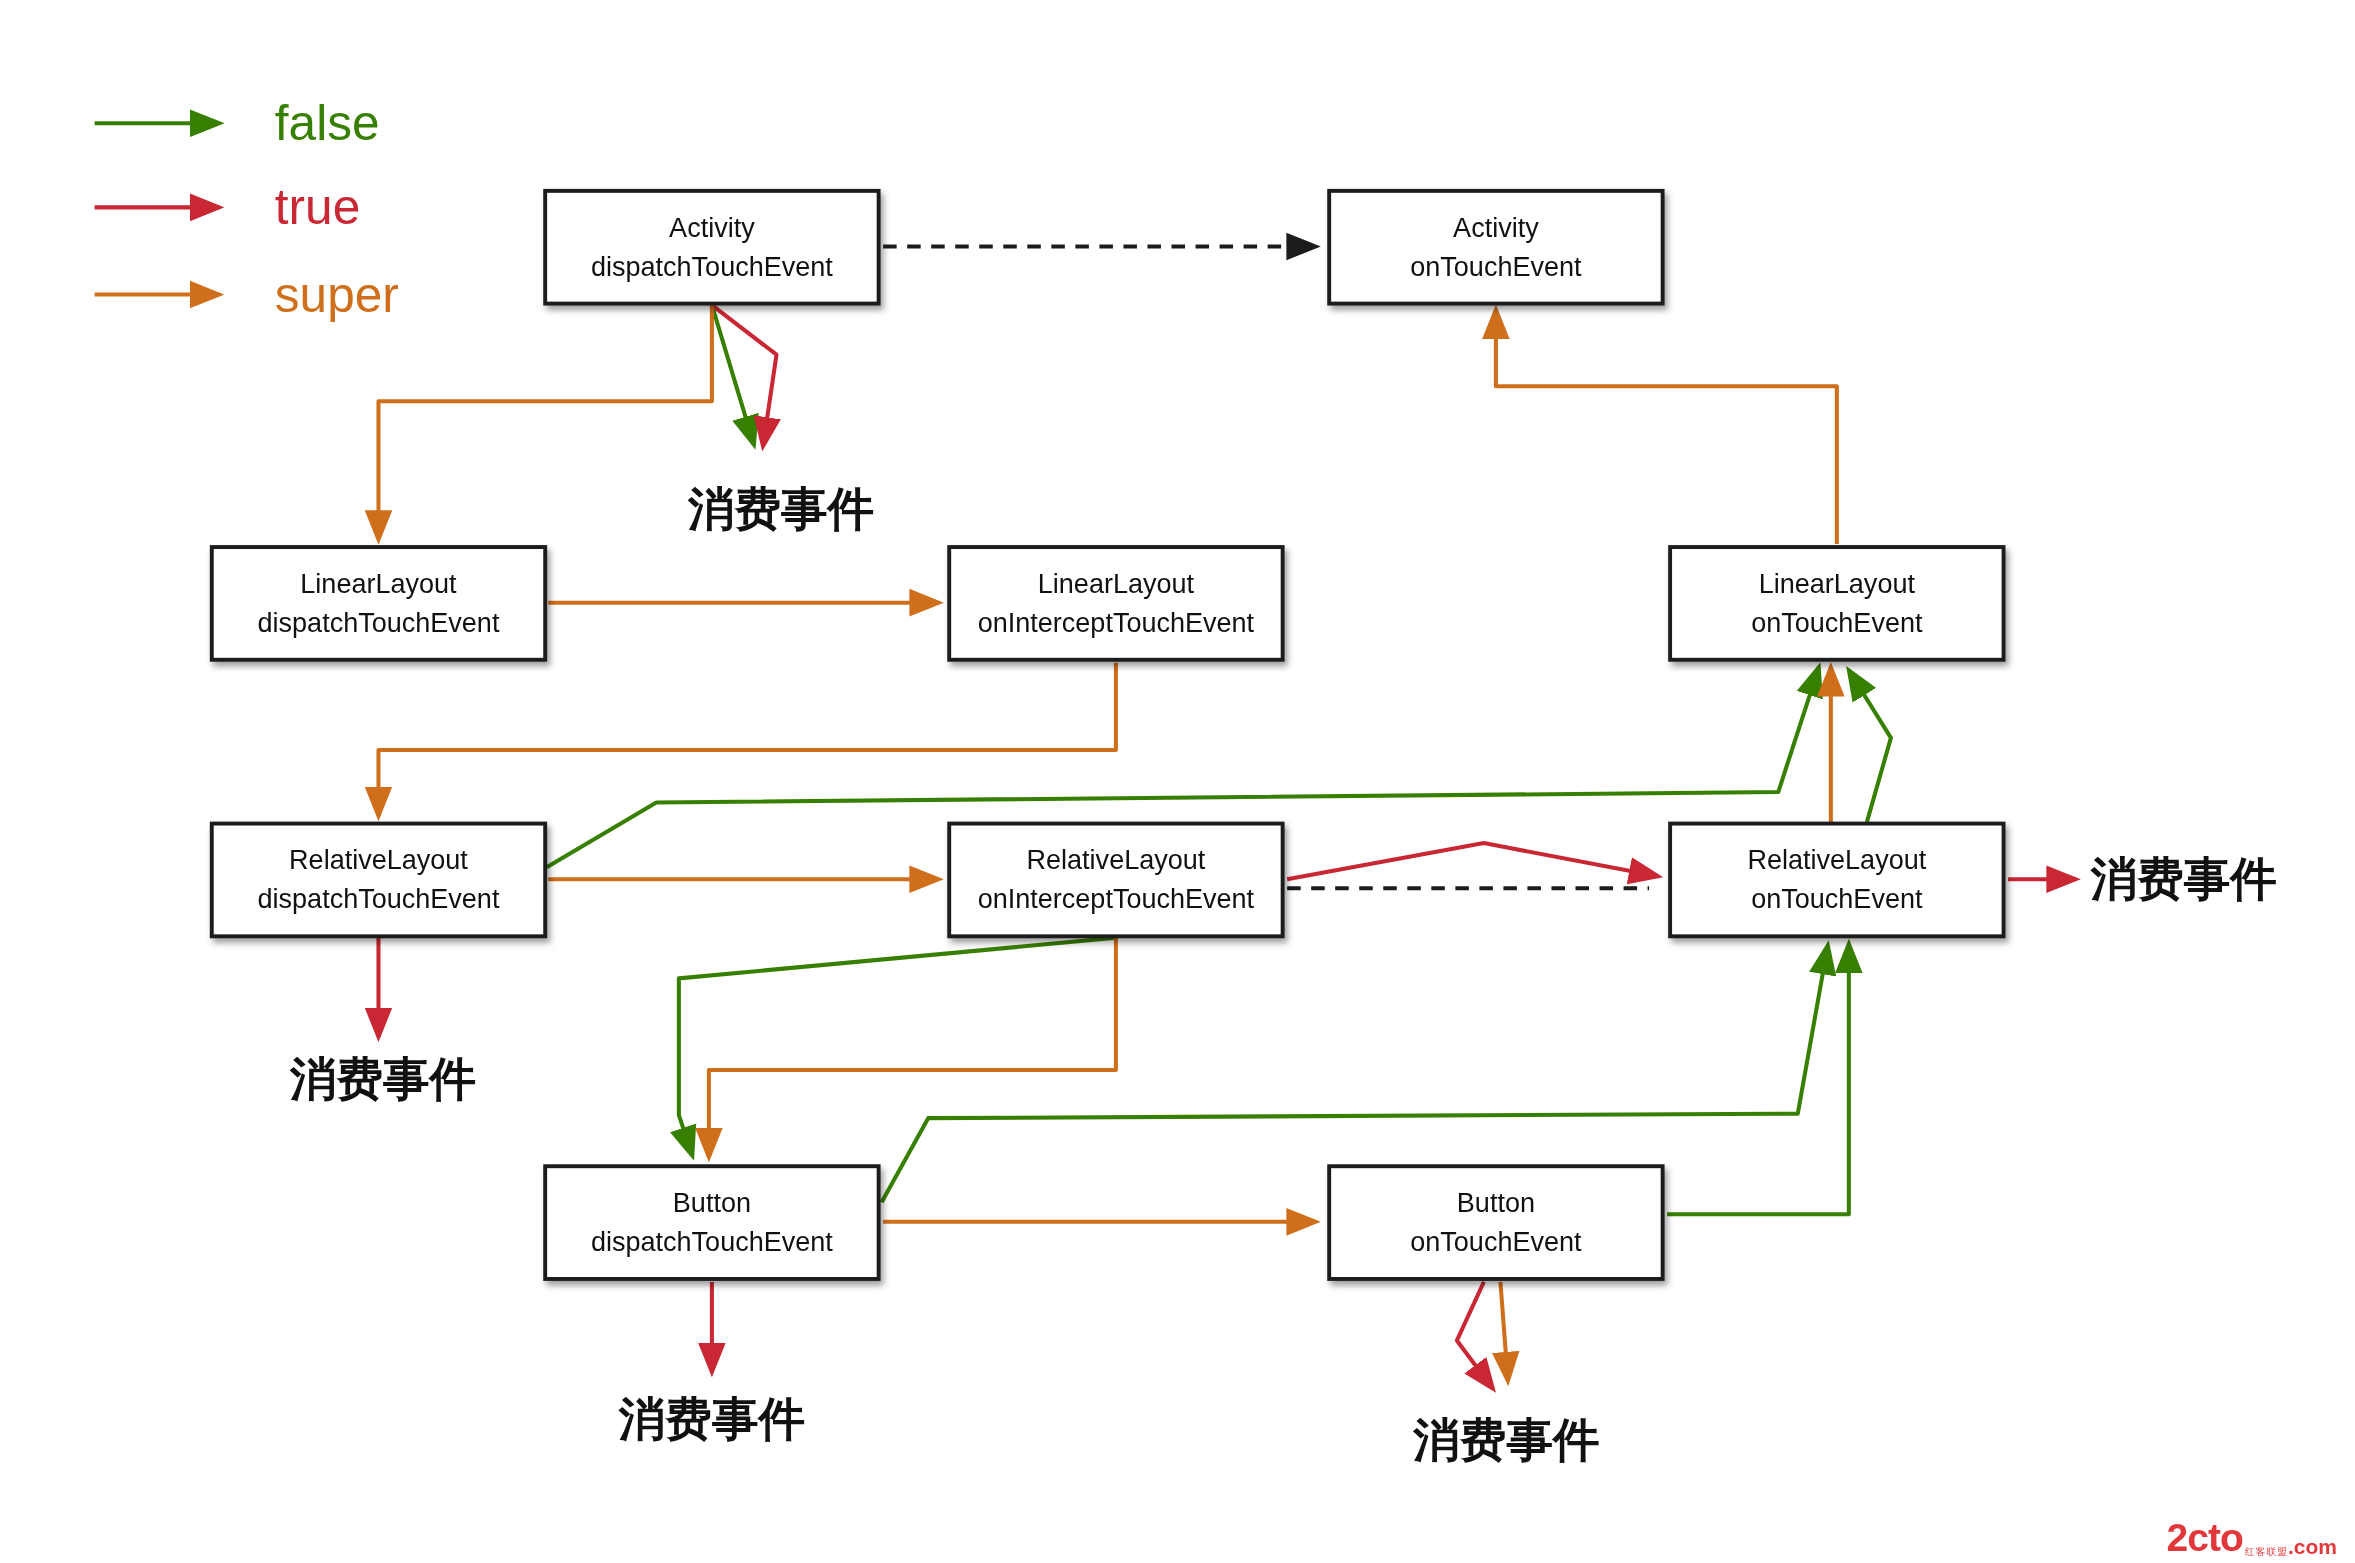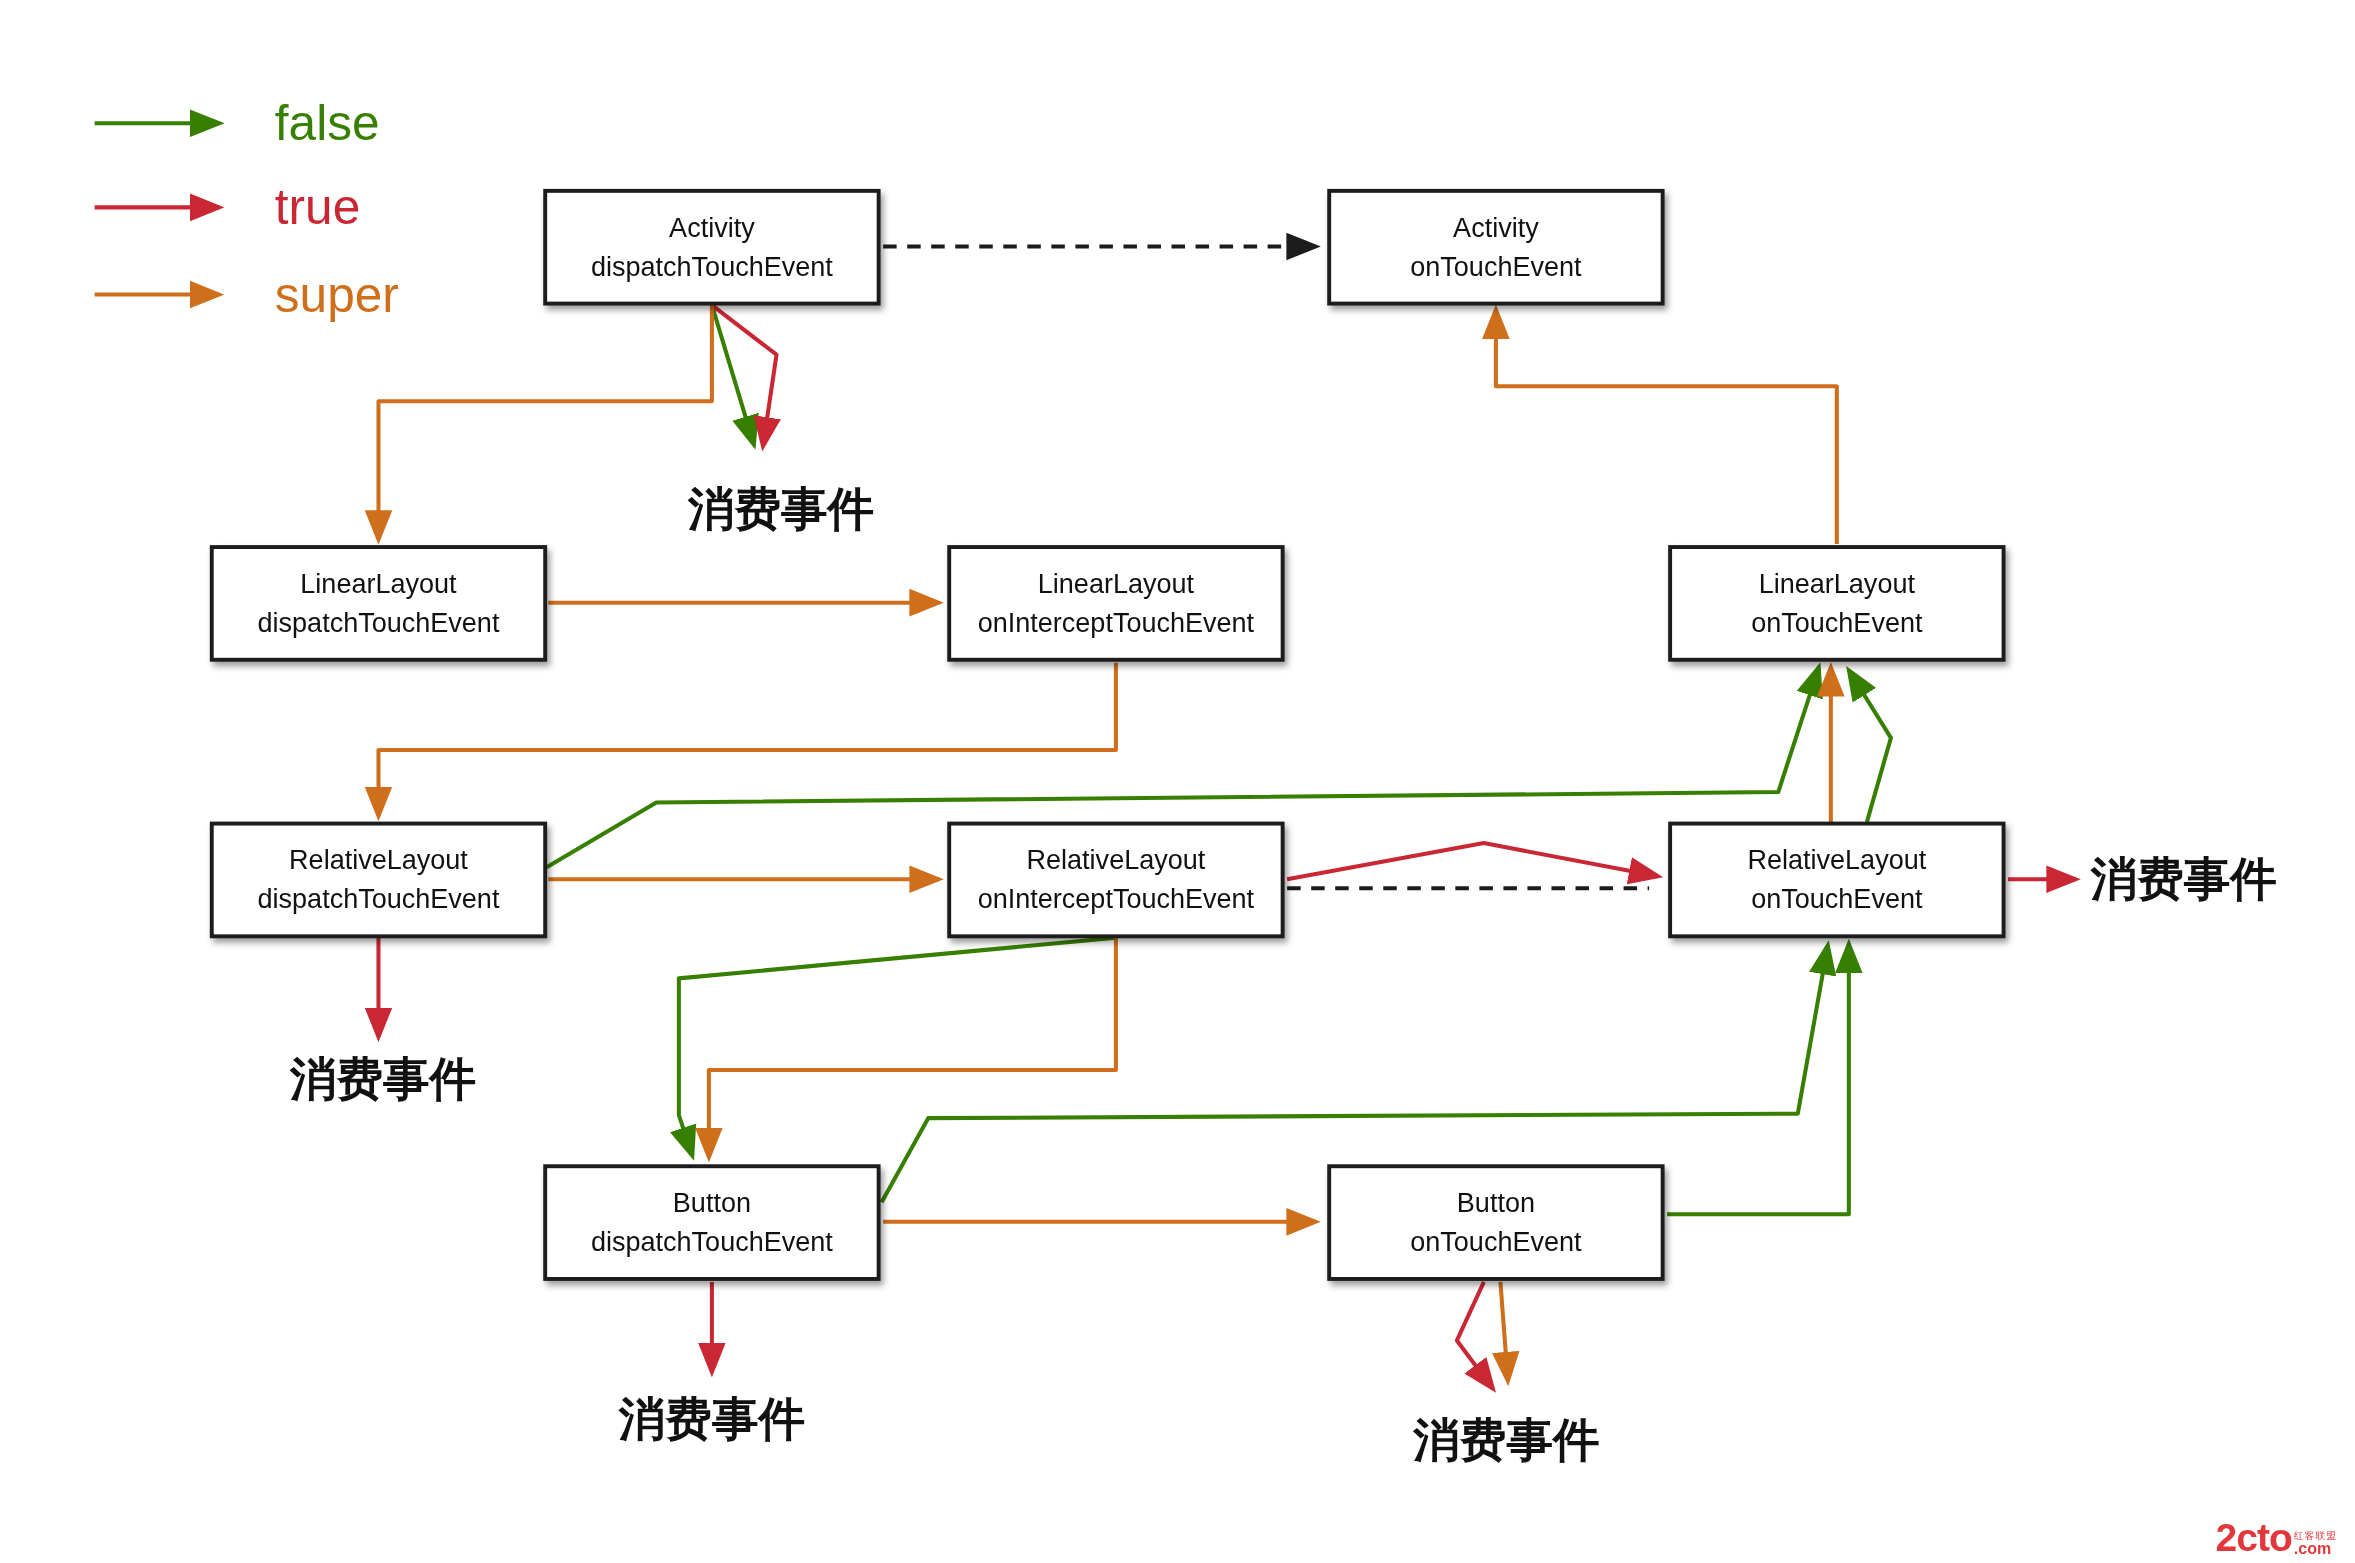--- a/index.html
+++ b/index.html
@@ -14,23 +14,23 @@
   .node-title{font-size:18px;fill:#111111;}
   .node-sub{font-size:18px;fill:#111111;}
   .consume-label{font-size:31px;font-weight:600;fill:#111111;}
   .legend-label{font-size:33px;}
   .watermark{
     position:absolute;right:18px;bottom:5.9px;
     color:#e2373b;display:flex;align-items:flex-end;line-height:1;
     user-select:none;
   }
   .wm-main{font-size:39px;font-weight:bold;letter-spacing:-1px;}
-  .wm-right{display:inline-flex;flex-direction:column;align-items:flex-start;margin-left:2px;}
+  .wm-right{display:inline-flex;flex-direction:row;align-items:flex-end;margin-left:2px;}
   .wm-tag{font-size:9.8px;letter-spacing:1px;}
-  .wm-suffix{font-size:16px;font-weight:bold;}
+  .wm-suffix{font-size:21px;font-weight:bold;}
 </style>
 </head>
 <body>
 
 <svg id="diagram" xmlns="http://www.w3.org/2000/svg" preserveAspectRatio="none" viewBox="0 0 1568 1040">
     <defs>
       <marker id="arrow-green" viewBox="0 0 10 8" refX="8.5" refY="4" markerWidth="8.5" markerHeight="7" orient="auto-start-reverse">
         <path d="M0,0 L10,4 L0,8 z" fill="#377f00"></path>
       </marker>
       <marker id="arrow-red" viewBox="0 0 10 8" refX="8.5" refY="4" markerWidth="8.5" markerHeight="7" orient="auto-start-reverse">

